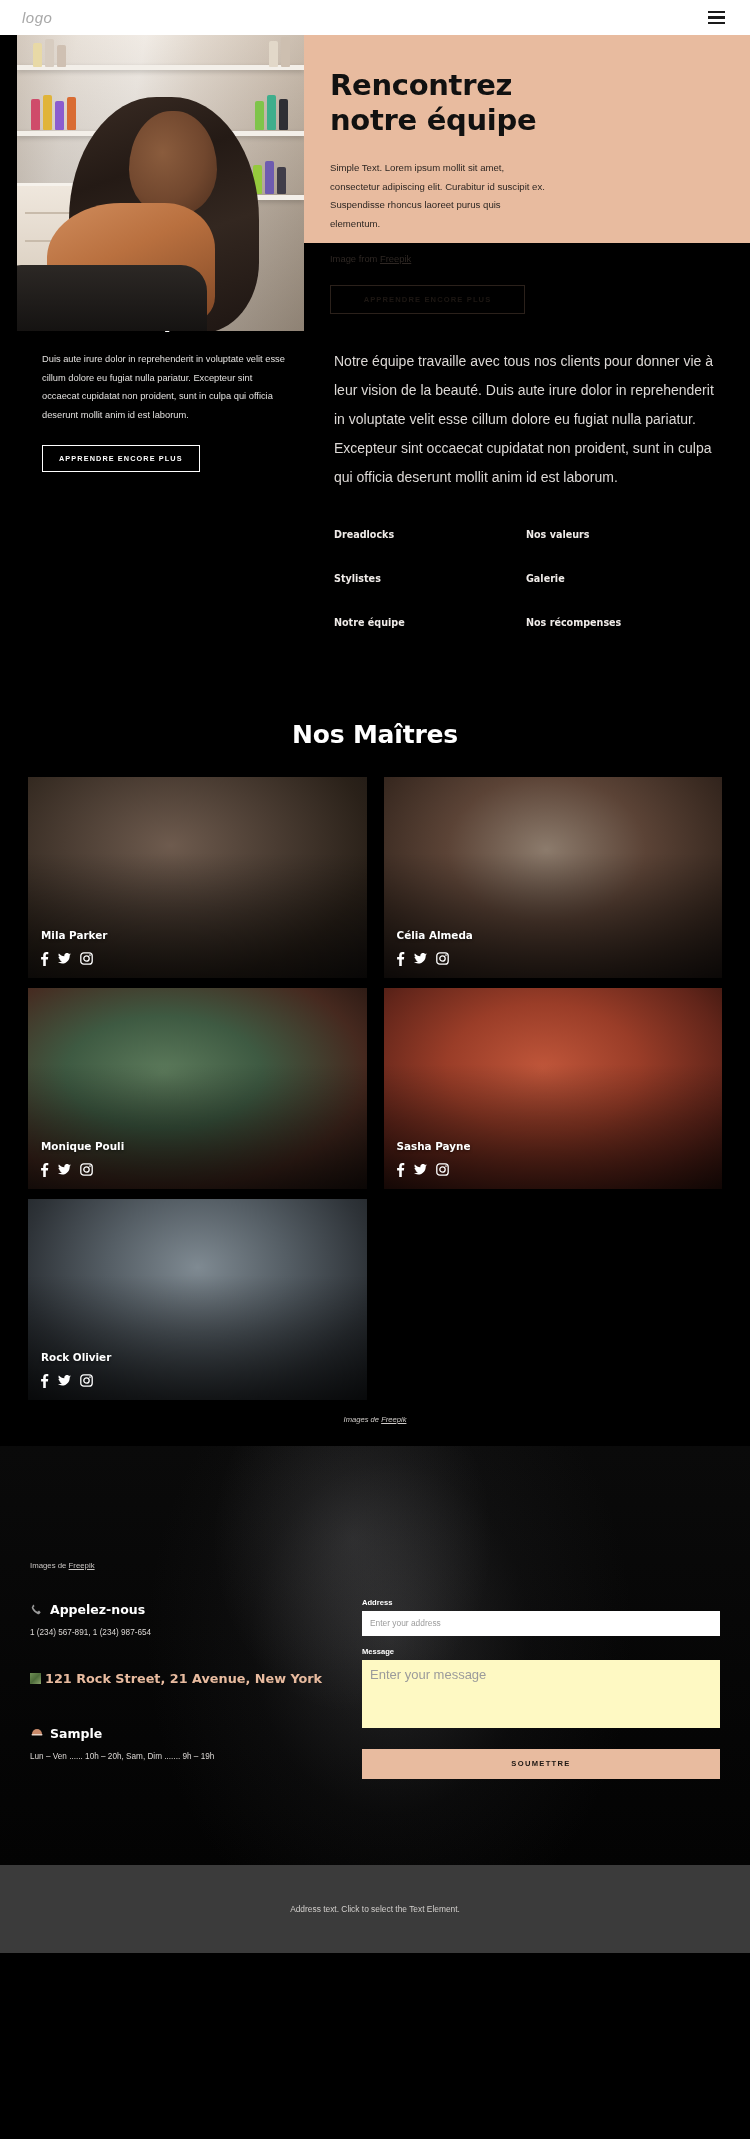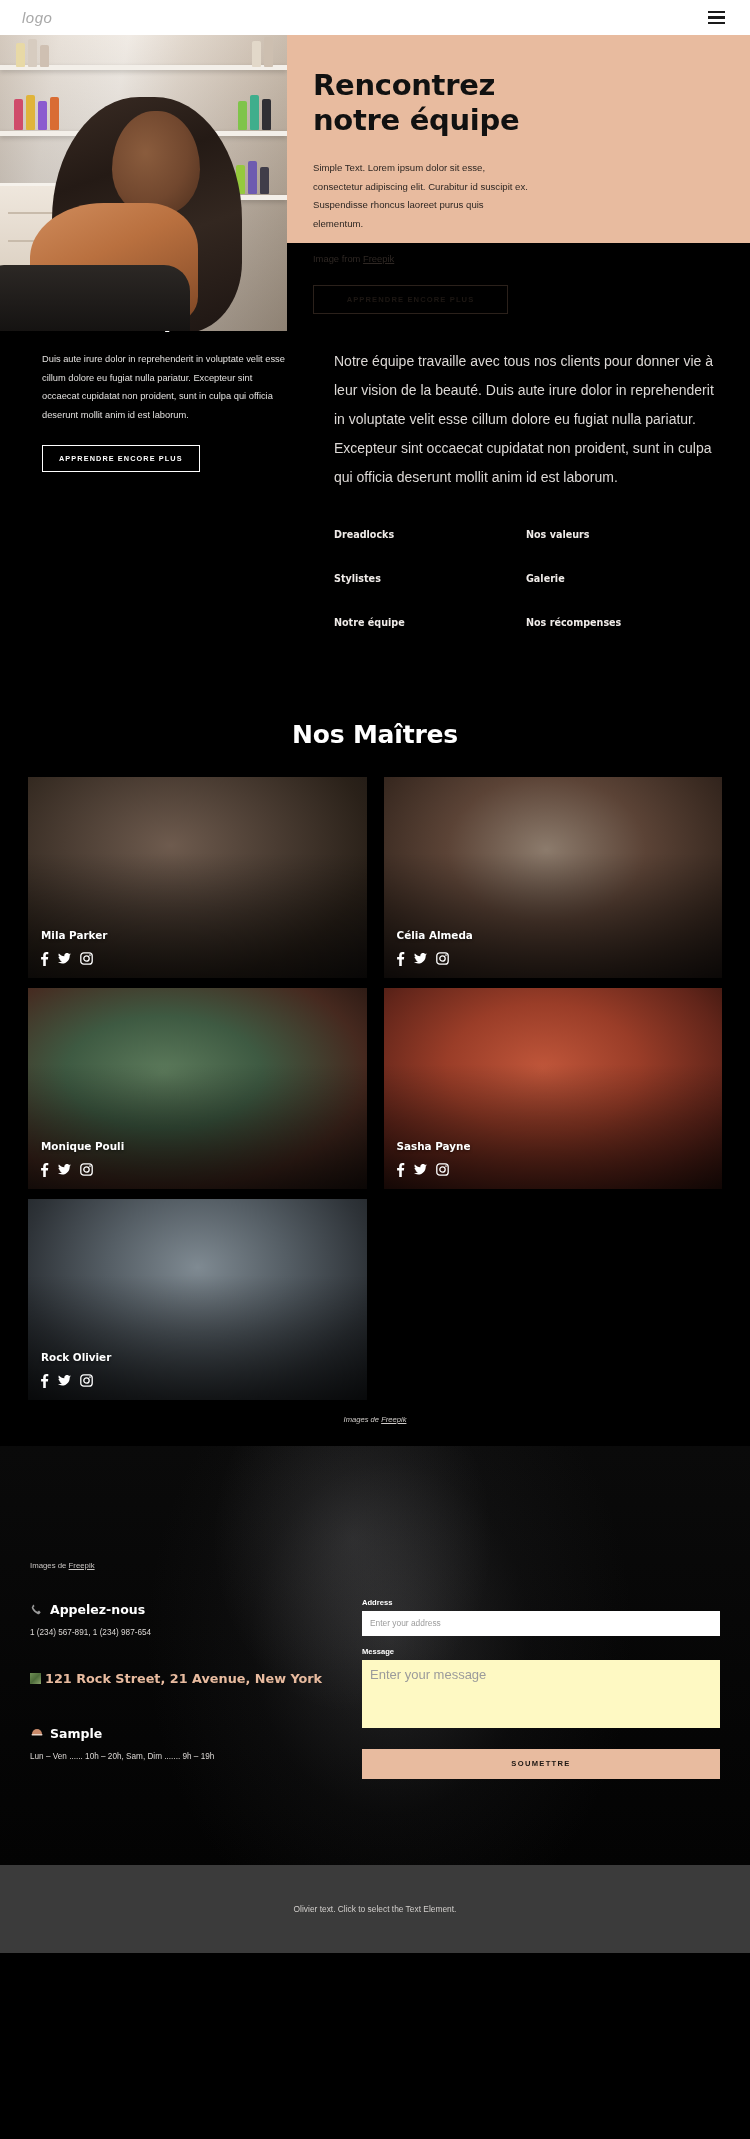--- a/index.html
+++ b/index.html
@@ -23,21 +23,21 @@
   .logo-text {
     font-size: 15px;
     color: #a8a8a8;
     letter-spacing: 0.5px;
     font-family: "Liberation Sans", sans-serif;
   }
   .burger { display: flex; flex-direction: column; gap: 3px; cursor: pointer; padding: 3px; }
   .burger span { display: block; width: 17px; height: 2.2px; background: #1a1a1a; border-radius: 0; }
 
   
-  .hero { display: flex; height: 208px; }
+  .hero { display: flex; height: 208px; margin-left: 17px; }
   .hero-img {
     width: 287px;
     height: 296px;
     position: relative;
     overflow: hidden;
     background: #d8cfc6;
   }
   .hero-img .salon-bg {
     position: absolute; inset: 0;
     background:
@@ -381,21 +381,21 @@
       <div class="dresser"></div>
       <div class="hair-model"></div>
       <div class="towel"></div>
       <div class="chair"></div>
     </div>
     <div class="hero-panel">
       <h1 class="hero-title">
         <span>Rencontrez</span><br>
         <span>notre équipe</span>
       </h1>
-      <p class="hero-desc">Simple Text. Lorem ipsum dolor sit esse, consectetur adipiscing elit. Curabitur id suscipit ex. Suspendisse rhoncus laoreet purus quis elementum.</p>
+      <p class="hero-desc">Simple Text. Lorem ipsum mollit sit amet, consectetur adipiscing elit. Curabitur id suscipit ex. Suspendisse rhoncus laoreet purus quis elementum.</p>
       <p class="hero-credit">
         <span>Image from </span><a href="#">Freepik</a>
       </p>
       <button class="btn-outline">APPRENDRE ENCORE PLUS</button>
     </div>
   </div>
 
   <div class="about">
     <div class="about-left">
       <h2 class="about-title">
@@ -594,16 +594,16 @@
         <input class="field-input" type="text" placeholder="Enter your address" style="">
         <div class="field-gap"></div>
         <label class="field-label">Message</label>
         <textarea class="field-textarea" placeholder="Enter your message" style=""></textarea>
         <button class="btn-submit">SOUMETTRE</button>
       </div>
     </div>
   </div>
 
   <div class="footer">
-    <div class="footer-text">Olivier text. Click to select the Text Element.</div>
+    <div class="footer-text">Address text. Click to select the Text Element.</div>
   </div>
 
 </div>
 
 </body></html>

